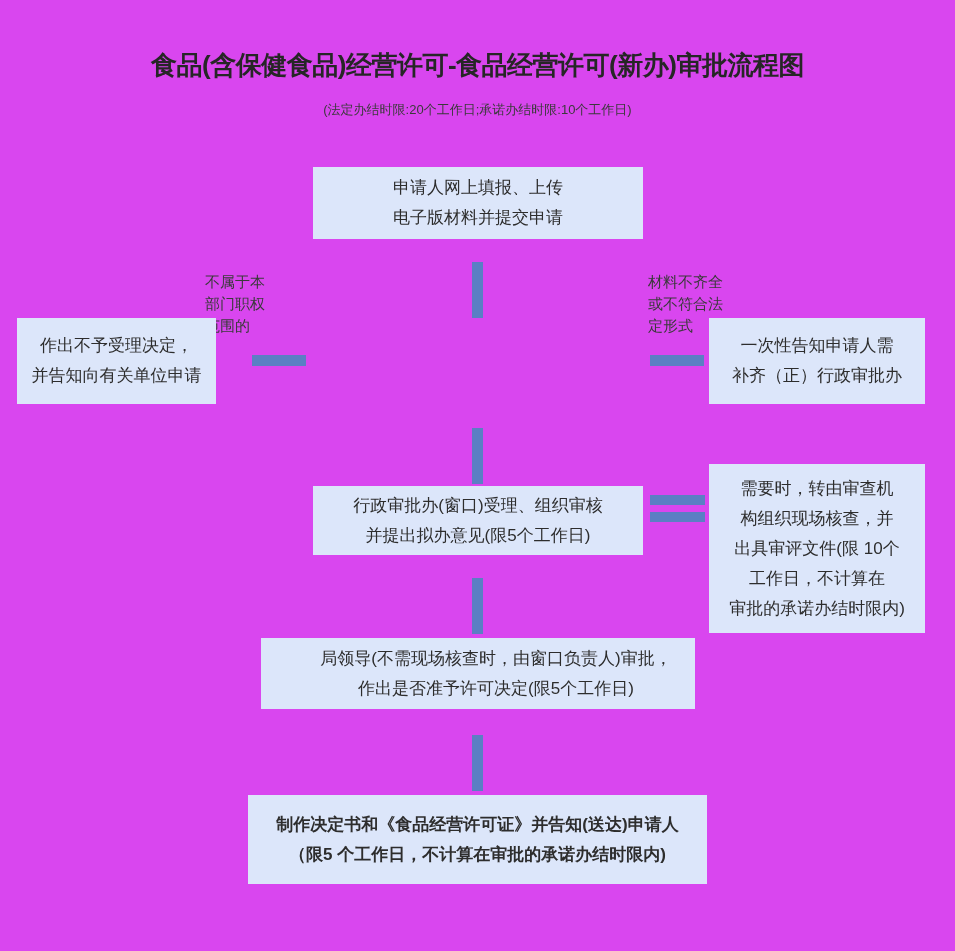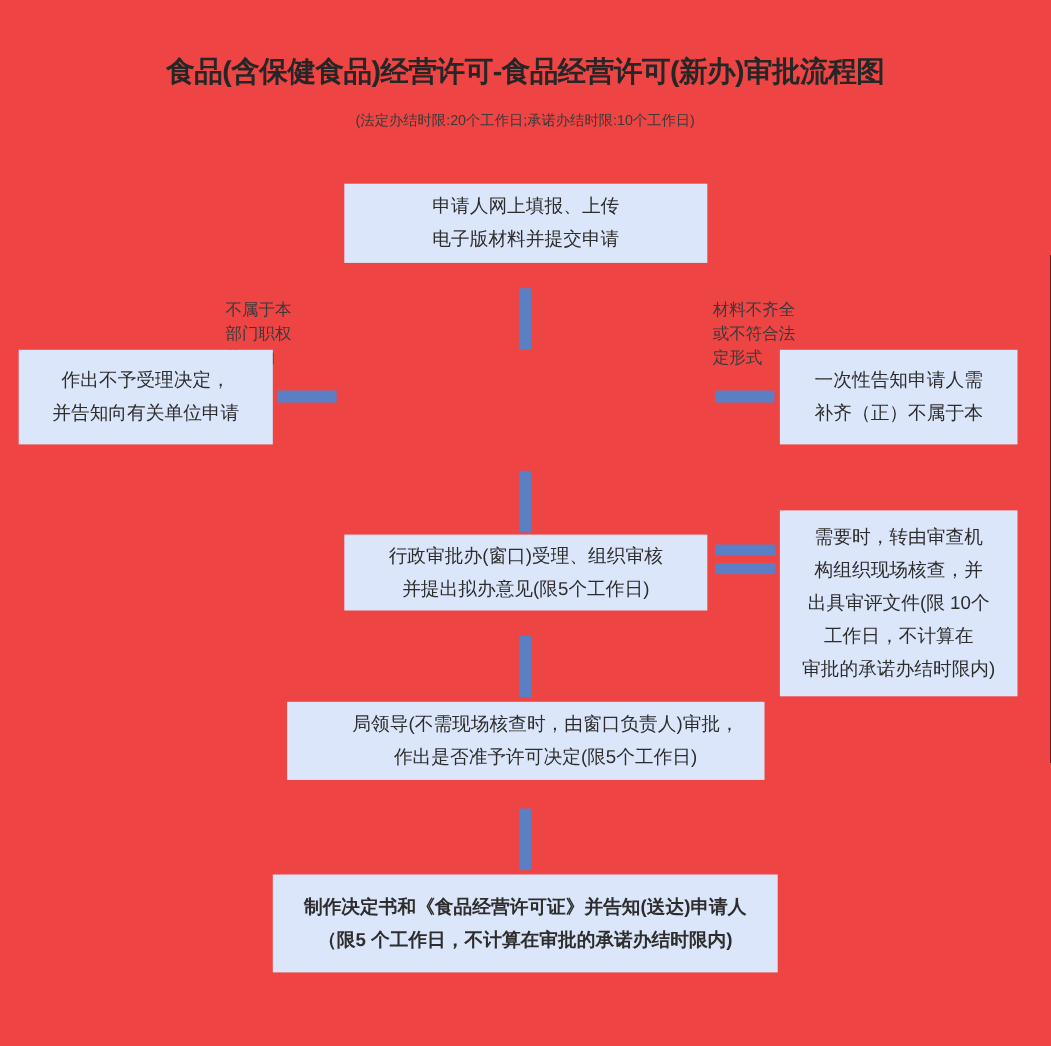--- a/index.html
+++ b/index.html
@@ -4,21 +4,21 @@
 <style>
   html, body {
     margin: 0;
     padding: 0;
     background: #000000;
   }
   #canvas {
     position: relative;
     width: 955px;
     height: 951px;
-    background: #ef4444;
+    background: #d946ef;
     font-family: "Liberation Sans", "DejaVu Sans", sans-serif;
     overflow: hidden;
   }
 
   
   .title {
     position: absolute;
     left: 0;
     top: 48px;
     width: 955px;
@@ -111,36 +111,36 @@
     <span class="ln">部门职权</span><br>
     <span class="ln">范围的</span>
   </div>
 
   <div class="edge-label left-align" style="left:648px; top:271px; width:120px;">
     <span class="ln">材料不齐全</span><br>
     <span class="ln">或不符合法</span><br>
     <span class="ln">定形式</span>
   </div>
 
-  <div class="node" style="left:17px; top:318px; width:231px; height:86px;">
+  <div class="node" style="left:17px; top:318px; width:199px; height:86px;">
     <span class="lines">
       <span class="ln">作出不予受理决定，</span>
       <span class="ln">并告知向有关单位申请</span>
     </span>
   </div>
 
   <div class="conn" style="left:252px; top:355px; width:54px; height:11px;"></div>
 
 
   <div class="conn" style="left:650px; top:355px; width:54px; height:11px;"></div>
 
   <div class="node" style="left:709px; top:318px; width:216px; height:86px;">
     <span class="lines">
       <span class="ln">一次性告知申请人需</span>
-      <span class="ln">补齐（正）不属于本</span>
+      <span class="ln">补齐（正）行政审批办</span>
     </span>
   </div>
 
   <div class="conn" style="left:472px; top:428px; width:11px; height:56px;"></div>
 
   <div class="node" style="left:313px; top:486px; width:330px; height:69px;">
     <span class="lines">
       <span class="ln">行政审批办(窗口)受理、组织审核</span>
       <span class="ln">并提出拟办意见(限5个工作日)</span>
     </span>

